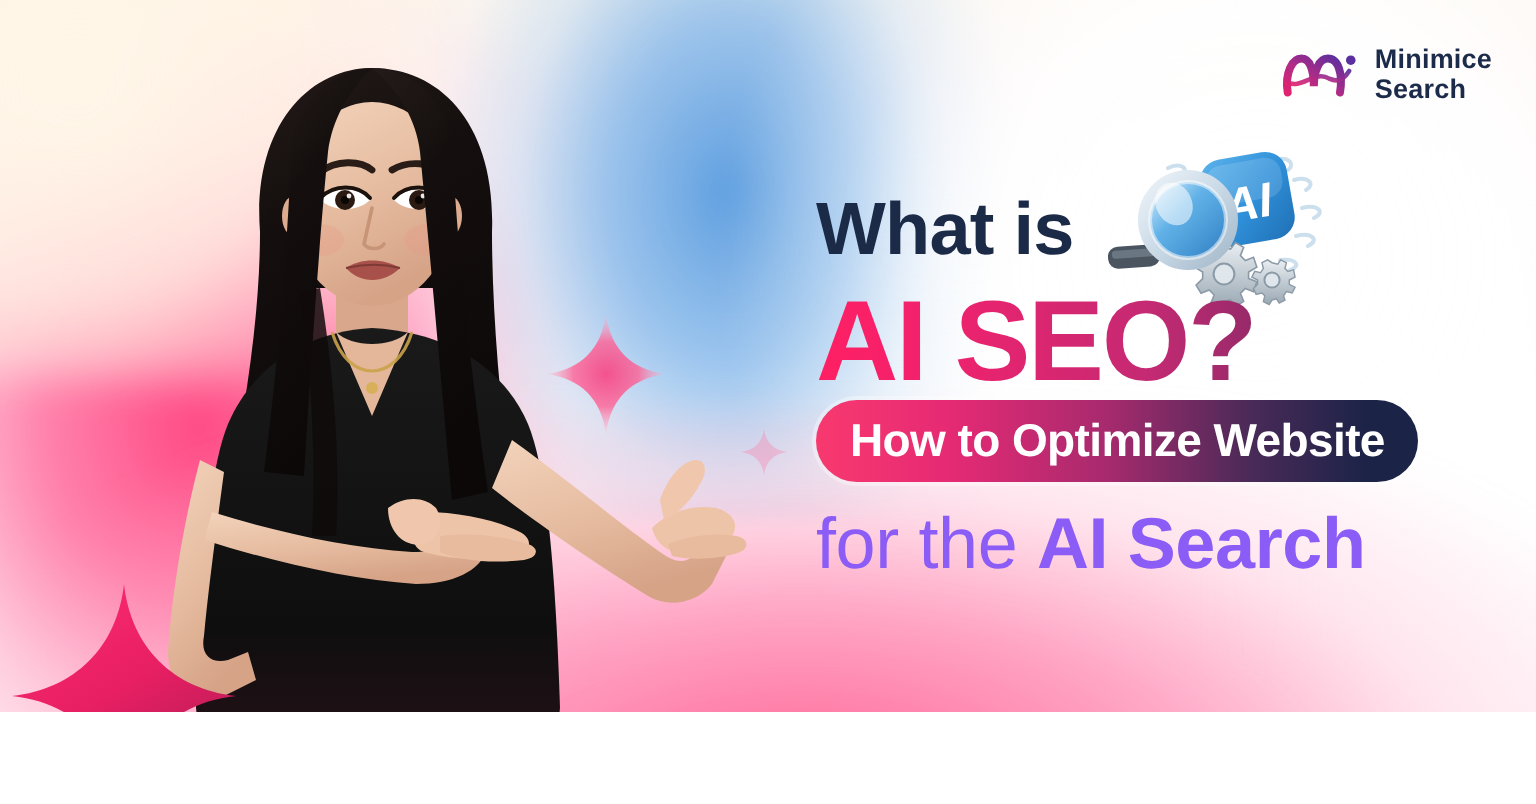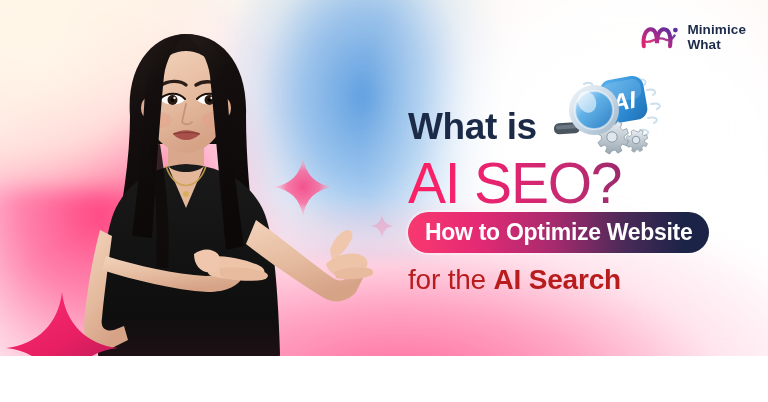--- a/index.html
+++ b/index.html
@@ -128,36 +128,36 @@
     font-weight: bold;
     font-size: 13.5px;
     color: #1c2b4a;
     letter-spacing: .1px;
   }
 
   
   #headline {
     position: absolute;
     left: 408px;
-    top: 108px;
+    top: 96px;
     width: 350px;
   }
   .line-what {
     font-size: 37px;
     font-weight: bold;
     color: #1b2a47;
     letter-spacing: -.4px;
     line-height: 1;
     margin: 0;
     white-space: nowrap;
   }
   .line-aiseo {
     margin: 10px 0 0 0;
     font-size: 57px;
-    font-weight: normal;
+    font-weight: bold;
     line-height: 1;
     letter-spacing: -1.2px;
     white-space: nowrap;
     background: linear-gradient(90deg, #ff1f63 0%, #f0226e 18%, #c32a73 48%, #7a2a64 72%, #24264c 90%, #1b2347 100%);
     -webkit-background-clip: text;
     background-clip: text;
     color: transparent;
     -webkit-text-fill-color: transparent;
   }
   #pill {
@@ -169,23 +169,23 @@
     color: #ffffff;
     font-size: 23px;
     font-weight: bold;
     letter-spacing: -.3px;
     line-height: 1.15;
     white-space: nowrap;
     box-shadow: 0 0 0 2px rgba(255,255,255,.35);
   }
   .line-forthe {
     margin: 13px 0 0 0;
-    font-size: 28px;
+    font-size: 36px;
     line-height: 1;
-    color: #b91c1c;
+    color: #8b5cf6;
     letter-spacing: -.2px;
     white-space: nowrap;
   }
   .line-forthe .light { font-weight: normal; }
   .line-forthe .bold  { font-weight: bold; }
 
   
   #ai-magnifier {
     position: absolute;
     left: 552px;
@@ -365,21 +365,21 @@
           </linearGradient>
         </defs>
         <path d="M5 31 C3 18 8 9 14 9 C20 9 22 18 22 27
                  C22 18 25 9 31 9 C38 9 41 19 39 31" fill="none" stroke="url(#logoG)" stroke-width="5.2" stroke-linecap="round"></path>
         <path d="M4 24 C14 30 22 16 32 22 C38 25 42 22 45 17" fill="none" stroke="url(#logoG)" stroke-width="3" stroke-linecap="round" opacity=".92"></path>
         <circle cx="46" cy="10" r="3.1" fill="#5b2f9e"></circle>
       </svg>
     </span>
     <span class="wordmark">
       <span>Minimice</span>
-      <span>What</span>
+      <span>Search</span>
     </span>
   </div>
 
   <div id="ai-magnifier">
     <svg viewBox="0 0 116 96" width="116" height="96">
       <defs>
         <linearGradient id="lensG" x1="0" y1="0" x2="1" y2="1">
           <stop offset="0%" stop-color="#dff0fb"></stop>
           <stop offset="40%" stop-color="#62b2e8"></stop>
           <stop offset="100%" stop-color="#2f7fc4"></stop>

